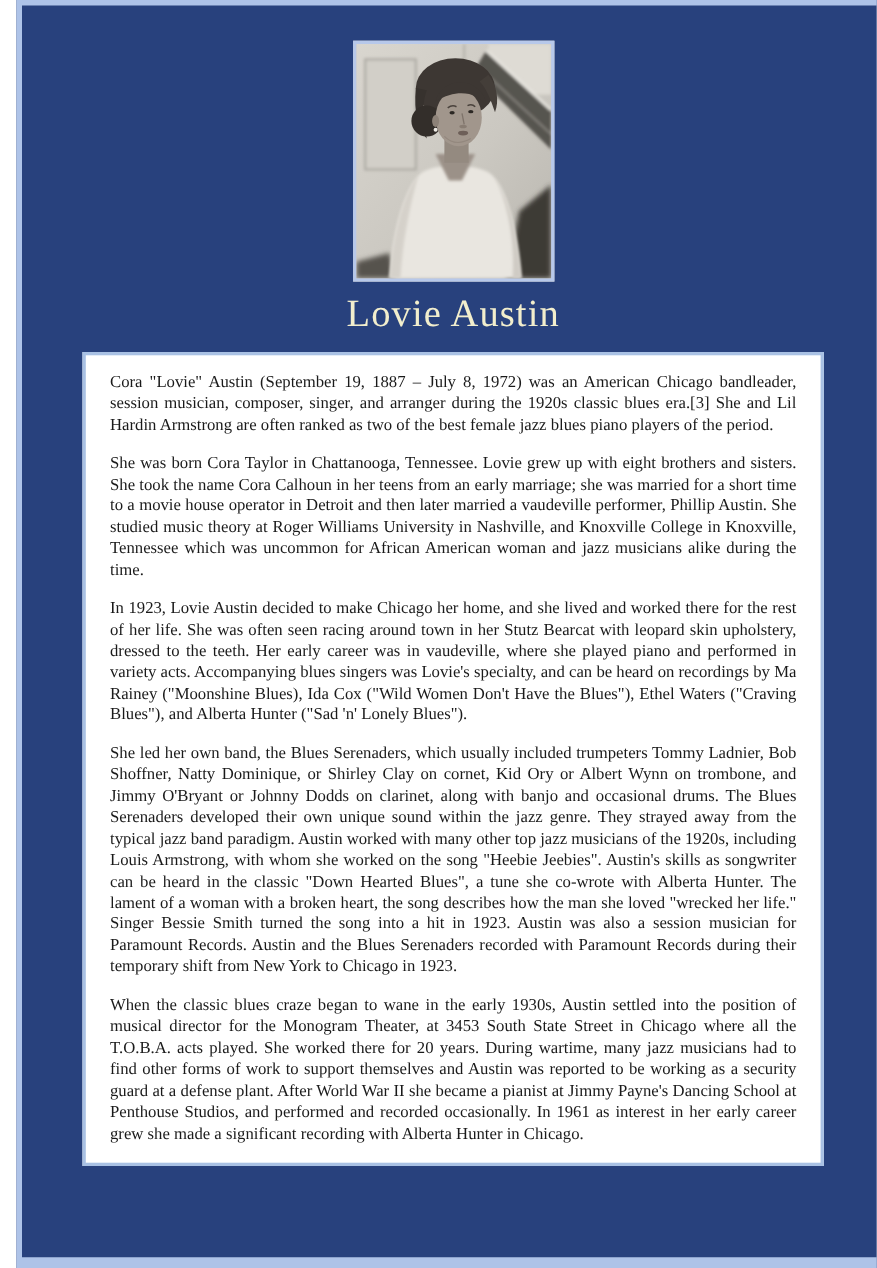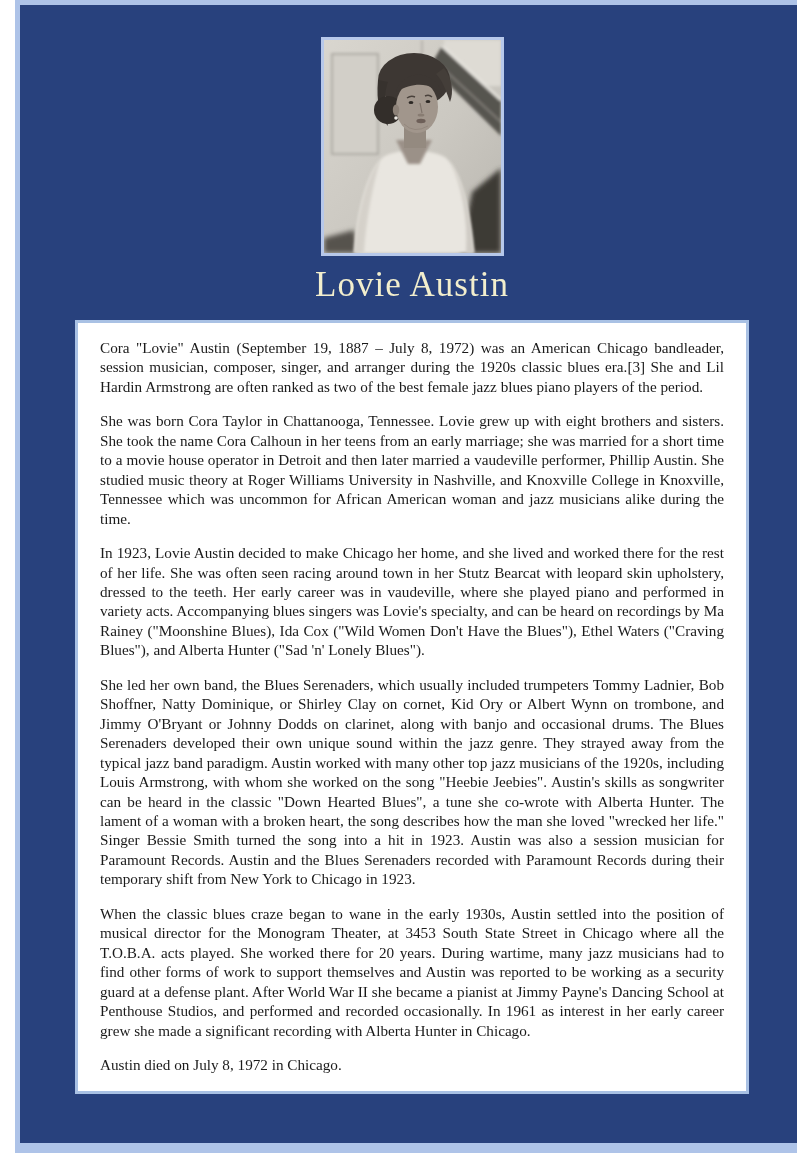--- a/index.html
+++ b/index.html
@@ -136,17 +136,16 @@
 
   <h1 class="title">Lovie Austin</h1>
 
   <div class="content-box">
     <div>
         <p>Cora "Lovie" Austin (September 19, 1887 – July 8, 1972) was an American Chicago bandleader, session musician, composer, singer, and arranger during the 1920s classic blues era.[3] She and Lil Hardin Armstrong are often ranked as two of the best female jazz blues piano players of the period.</p>
         <p>She was born Cora Taylor in Chattanooga, Tennessee. Lovie grew up with eight brothers and sisters. She took the name Cora Calhoun in her teens from an early marriage; she was married for a short time to a movie house operator in Detroit and then later married a vaudeville performer, Phillip Austin. She studied music theory at Roger Williams University in Nashville, and Knoxville College in Knoxville, Tennessee which was uncommon for African American woman and jazz musicians alike during the time.</p>
         <p>In 1923, Lovie Austin decided to make Chicago her home, and she lived and worked there for the rest of her life. She was often seen racing around town in her Stutz Bearcat with leopard skin upholstery, dressed to the teeth. Her early career was in vaudeville, where she played piano and performed in variety acts. Accompanying blues singers was Lovie's specialty, and can be heard on recordings by Ma Rainey ("Moonshine Blues), Ida Cox ("Wild Women Don't Have the Blues"), Ethel Waters ("Craving Blues"), and Alberta Hunter ("Sad 'n' Lonely Blues").</p>
         <p>She led her own band, the Blues Serenaders, which usually included trumpeters Tommy Ladnier, Bob Shoffner, Natty Dominique, or Shirley Clay on cornet, Kid Ory or Albert Wynn on trombone, and Jimmy O'Bryant or Johnny Dodds on clarinet, along with banjo and occasional drums. The Blues Serenaders developed their own unique sound within the jazz genre. They strayed away from the typical jazz band paradigm. Austin worked with many other top jazz musicians of the 1920s, including Louis Armstrong, with whom she worked on the song "Heebie Jeebies". Austin's skills as songwriter can be heard in the classic "Down Hearted Blues", a tune she co-wrote with Alberta Hunter. The lament of a woman with a broken heart, the song describes how the man she loved "wrecked her life." Singer Bessie Smith turned the song into a hit in 1923. Austin was also a session musician for Paramount Records. Austin and the Blues Serenaders recorded with Paramount Records during their temporary shift from New York to Chicago in 1923.</p>
         <p>When the classic blues craze began to wane in the early 1930s, Austin settled into the position of musical director for the Monogram Theater, at 3453 South State Street in Chicago where all the T.O.B.A. acts played. She worked there for 20 years. During wartime, many jazz musicians had to find other forms of work to support themselves and Austin was reported to be working as a security guard at a defense plant. After World War II she became a pianist at Jimmy Payne's Dancing School at Penthouse Studios, and performed and recorded occasionally. In 1961 as interest in her early career grew she made a significant recording with Alberta Hunter in Chicago.</p>
-        <p>Austin died on July 8, 1972 in Chicago.</p>
       </div>
   </div>
 
 </div>
 
 </body></html>

